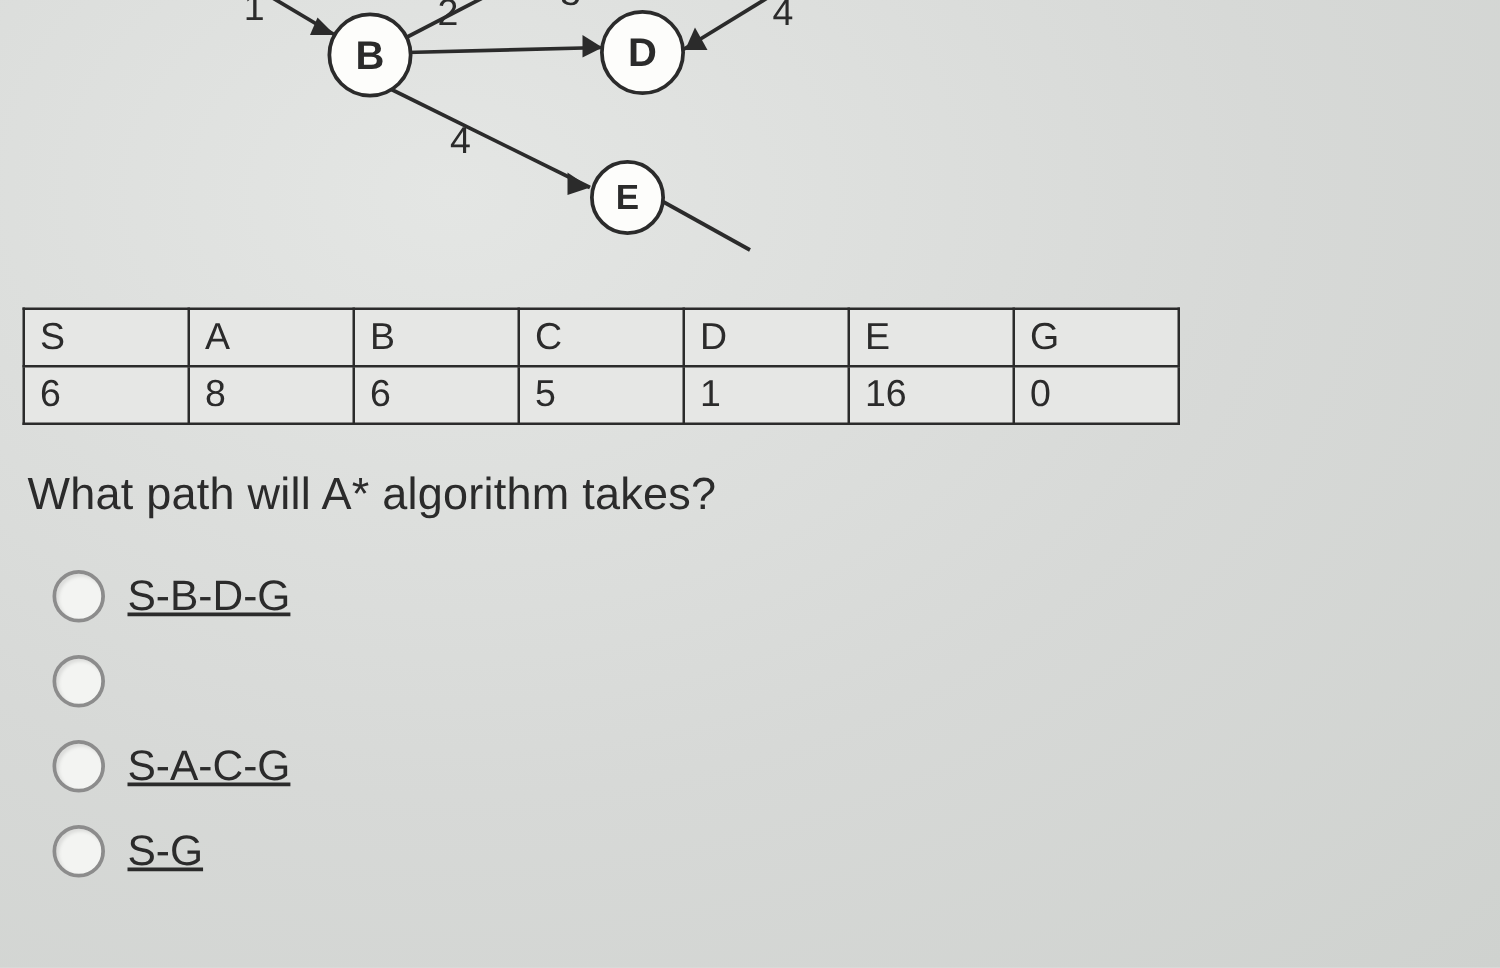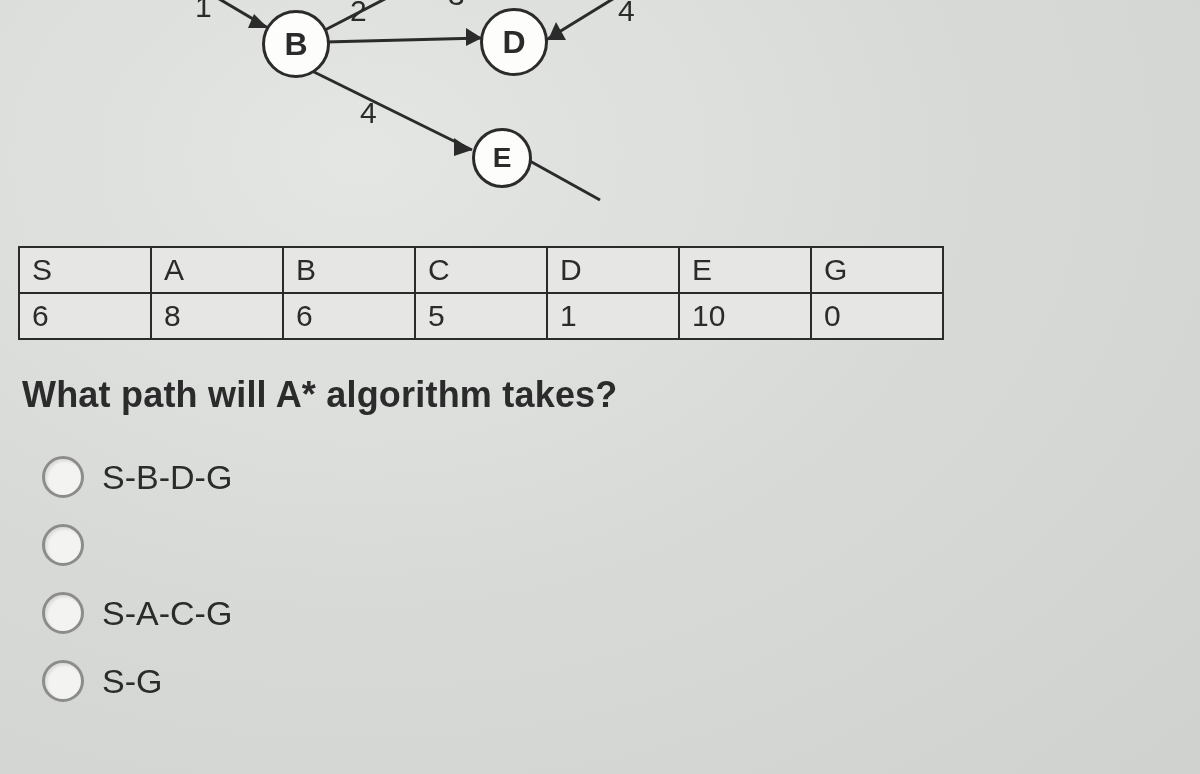--- a/index.html
+++ b/index.html
@@ -81,28 +81,28 @@
     background: #e6e7e5;
   }
 
   
   .question {
     position: absolute;
     top: 374px;
     left: 22px;
     font-size: 36px;
     letter-spacing: 0.2px;
-    font-weight: bold;
   }
 
   
   .options {
     position: absolute;
     top: 456px;
     left: 42px;
+    text-decoration: underline;
   }
   .option {
     display: flex;
     align-items: center;
     margin-bottom: 26px;
     cursor: pointer;
   }
   .radio {
     width: 36px;
     height: 36px;
@@ -160,21 +160,21 @@
       <td>D</td>
       <td>E</td>
       <td>G</td>
     </tr>
     <tr>
       <td>6</td>
       <td>8</td>
       <td>6</td>
       <td>5</td>
       <td>1</td>
-      <td>10</td>
+      <td>16</td>
       <td>0</td>
     </tr>
   </tbody>
     </table>
 
   <div class="question">What path will A* algorithm takes?</div>
 
   <div class="options">
     <div class="option">
       <span class="radio"></span>

